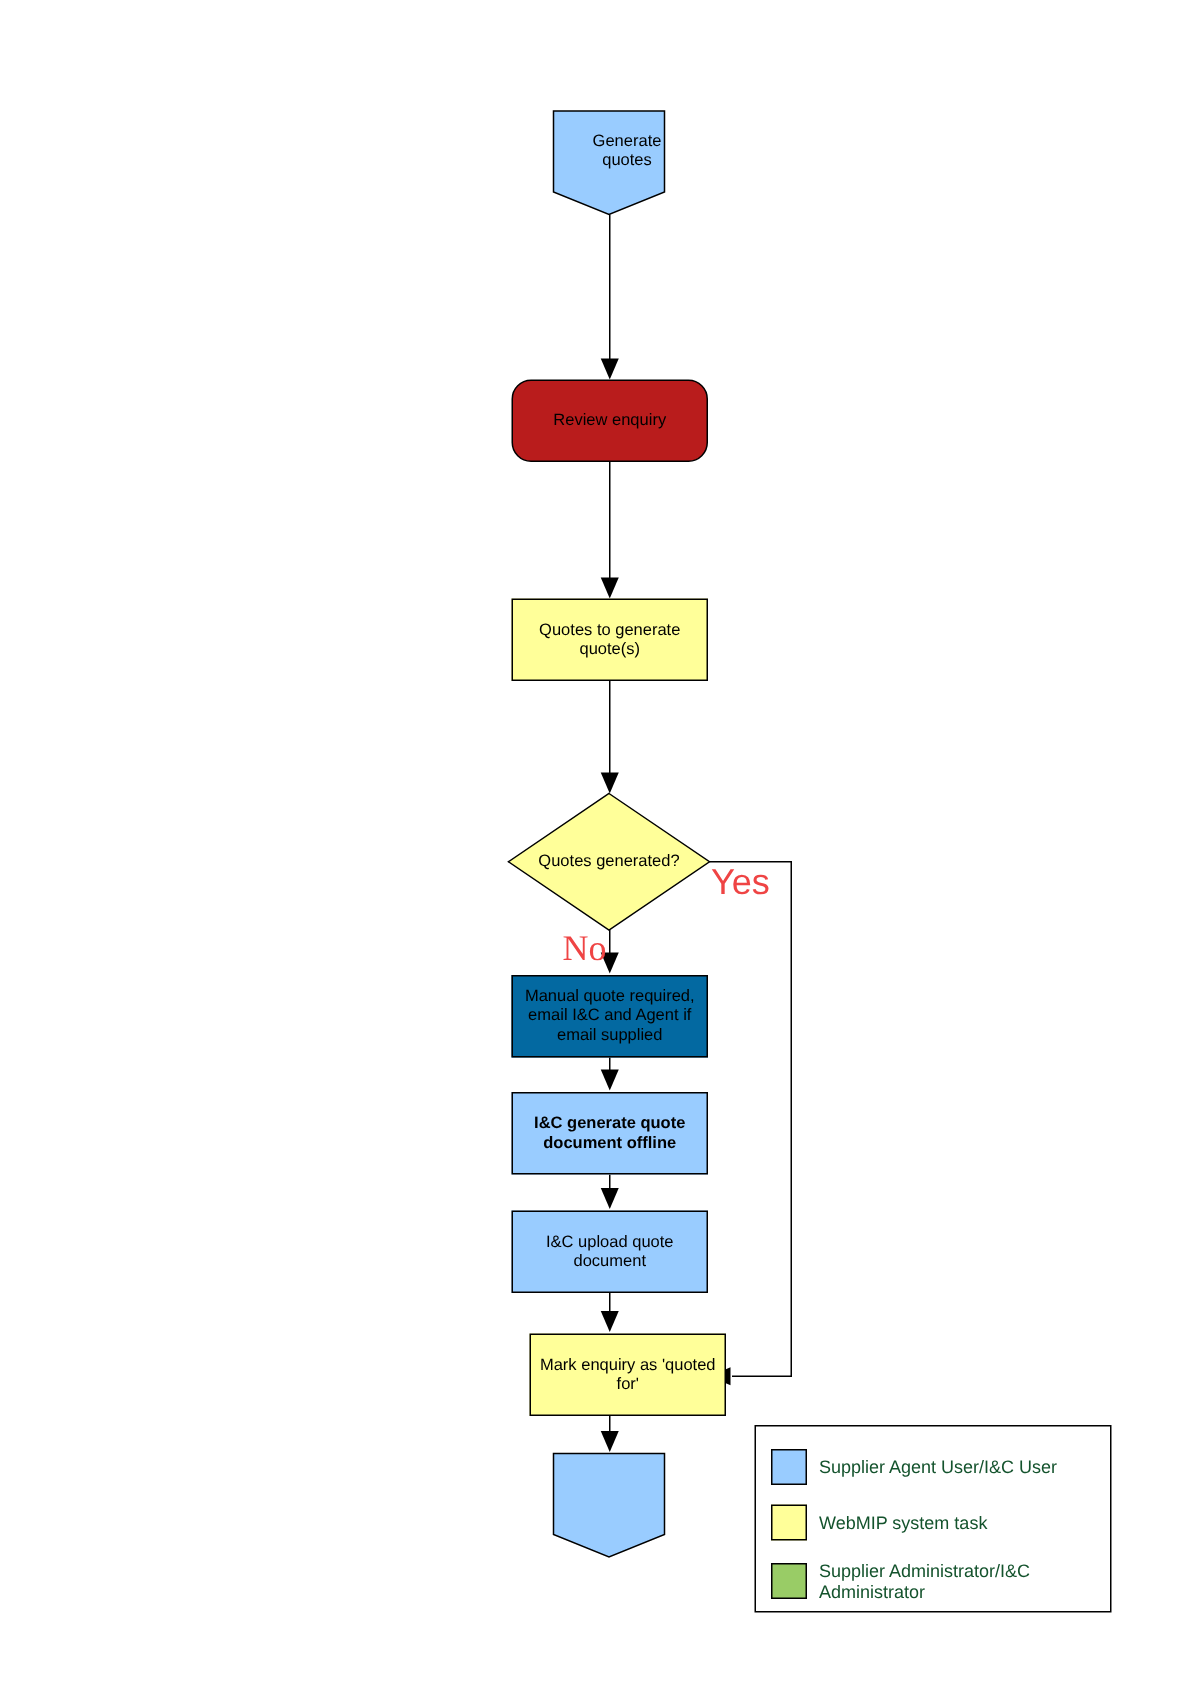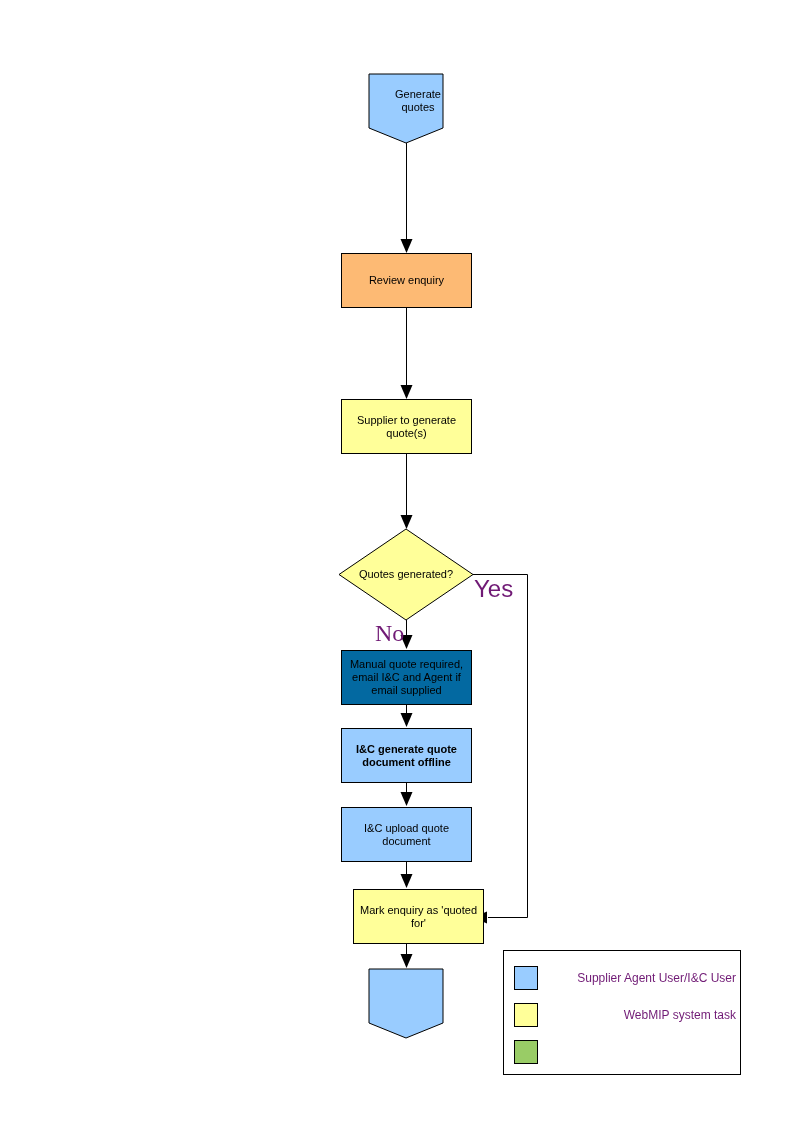--- a/index.html
+++ b/index.html
@@ -36,21 +36,21 @@
     justify-content: center;
     text-align: center;
     font-size: 11px;
     line-height: 13px;
     color: #000000;
   }
   .branch-label {
     position: absolute;
     font-size: 24px;
     line-height: 24px;
-    color: #701a75;
+    color: #ef4444;
     background: transparent;
   }
   #legend {
     position: absolute;
     left: 503px;
     top: 950px;
     width: 238px;
     height: 125px;
     border: 1px solid #000000;
     box-sizing: border-box;
@@ -68,23 +68,22 @@
   .legend-swatch {
     width: 24px;
     height: 24px;
     border: 1px solid #000000;
     box-sizing: border-box;
     flex: 0 0 auto;
   }
   .legend-label {
     font-size: 12px;
     line-height: 14px;
-    color: #701a75;
+    color: #14532d;
     width: 190px;
-    text-align: right;
   }
 </style>
 </head>
 <body>
 
 <div id="canvas">
 
   <svg id="wires" viewBox="0 0 794 1123" xmlns="http://www.w3.org/2000/svg">
 
     <path d="M369,74 L443,74 L443,128 L406,143 L369,128 Z" stroke="#000000" stroke-width="1" fill="#99CCFF"></path>
@@ -141,39 +140,40 @@
 
   <div class="shape-label" style="left:369px; top:76px; width:74px; height:50px;margin-left:12px;">Generate quotes</div>
 
   <div class="shape-label" style="left:356px; top:529px; width:100px; height:91px;">Quotes generated?</div>
 
 
   <div class="branch-label" style="left:474px; top:577px;">Yes</div>
 
   <div class="branch-label" style="left:375px; top:621px;font-family:Liberation Serif, serif;">No</div>
 
-  <div class="node" style="left: 341px; top: 253px; width: 131px; height: 55px; background-color: #fdba74;">Review enquiry</div>
+  <div class="node" style="left: 341px; top: 253px; width: 131px; height: 55px; background-color: #b91c1c; border-radius: 13px;">Review enquiry</div>
 
-  <div class="node" style="left: 341px; top: 399px; width: 131px; height: 55px; background-color: rgb(255, 255, 153);">Supplier to generate quote(s)</div>
+  <div class="node" style="left: 341px; top: 399px; width: 131px; height: 55px; background-color: rgb(255, 255, 153);">Quotes to generate quote(s)</div>
 
   <div class="node" style="left: 341px; top: 650px; width: 131px; height: 55px; background-color: #0369a1;">Manual quote required, email I&amp;C and Agent if email supplied</div>
 
   <div class="node" style="left: 341px; top: 728px; width: 131px; height: 55px; background-color: rgb(153, 204, 255); font-weight: bold;">I&amp;C generate quote document offline</div>
 
   <div class="node" style="left: 341px; top: 807px; width: 131px; height: 55px; background-color: rgb(153, 204, 255);">I&amp;C upload quote document</div>
 
   <div class="node" style="left: 341px; top: 889px; width: 131px; height: 55px; padding: 2px 0px; background-color: rgb(255, 255, 153); margin-left: 12px;">Mark enquiry as 'quoted for'</div>
 
   <div id="legend">
     <div class="legend-row">
       <span class="legend-swatch" style="background-color: rgb(153, 204, 255);"></span>
       <span class="legend-label">Supplier Agent User/I&amp;C User</span>
     </div>
     <div class="legend-row">
       <span class="legend-swatch" style="background-color: rgb(255, 255, 153);"></span>
       <span class="legend-label">WebMIP system task</span>
     </div>
     <div class="legend-row">
       <span class="legend-swatch" style="background-color: rgb(153, 204, 102);"></span>
+      <span class="legend-label">Supplier Administrator/I&amp;C Administrator</span>
     </div>
   </div>
 
 </div>
 
 </body></html>

